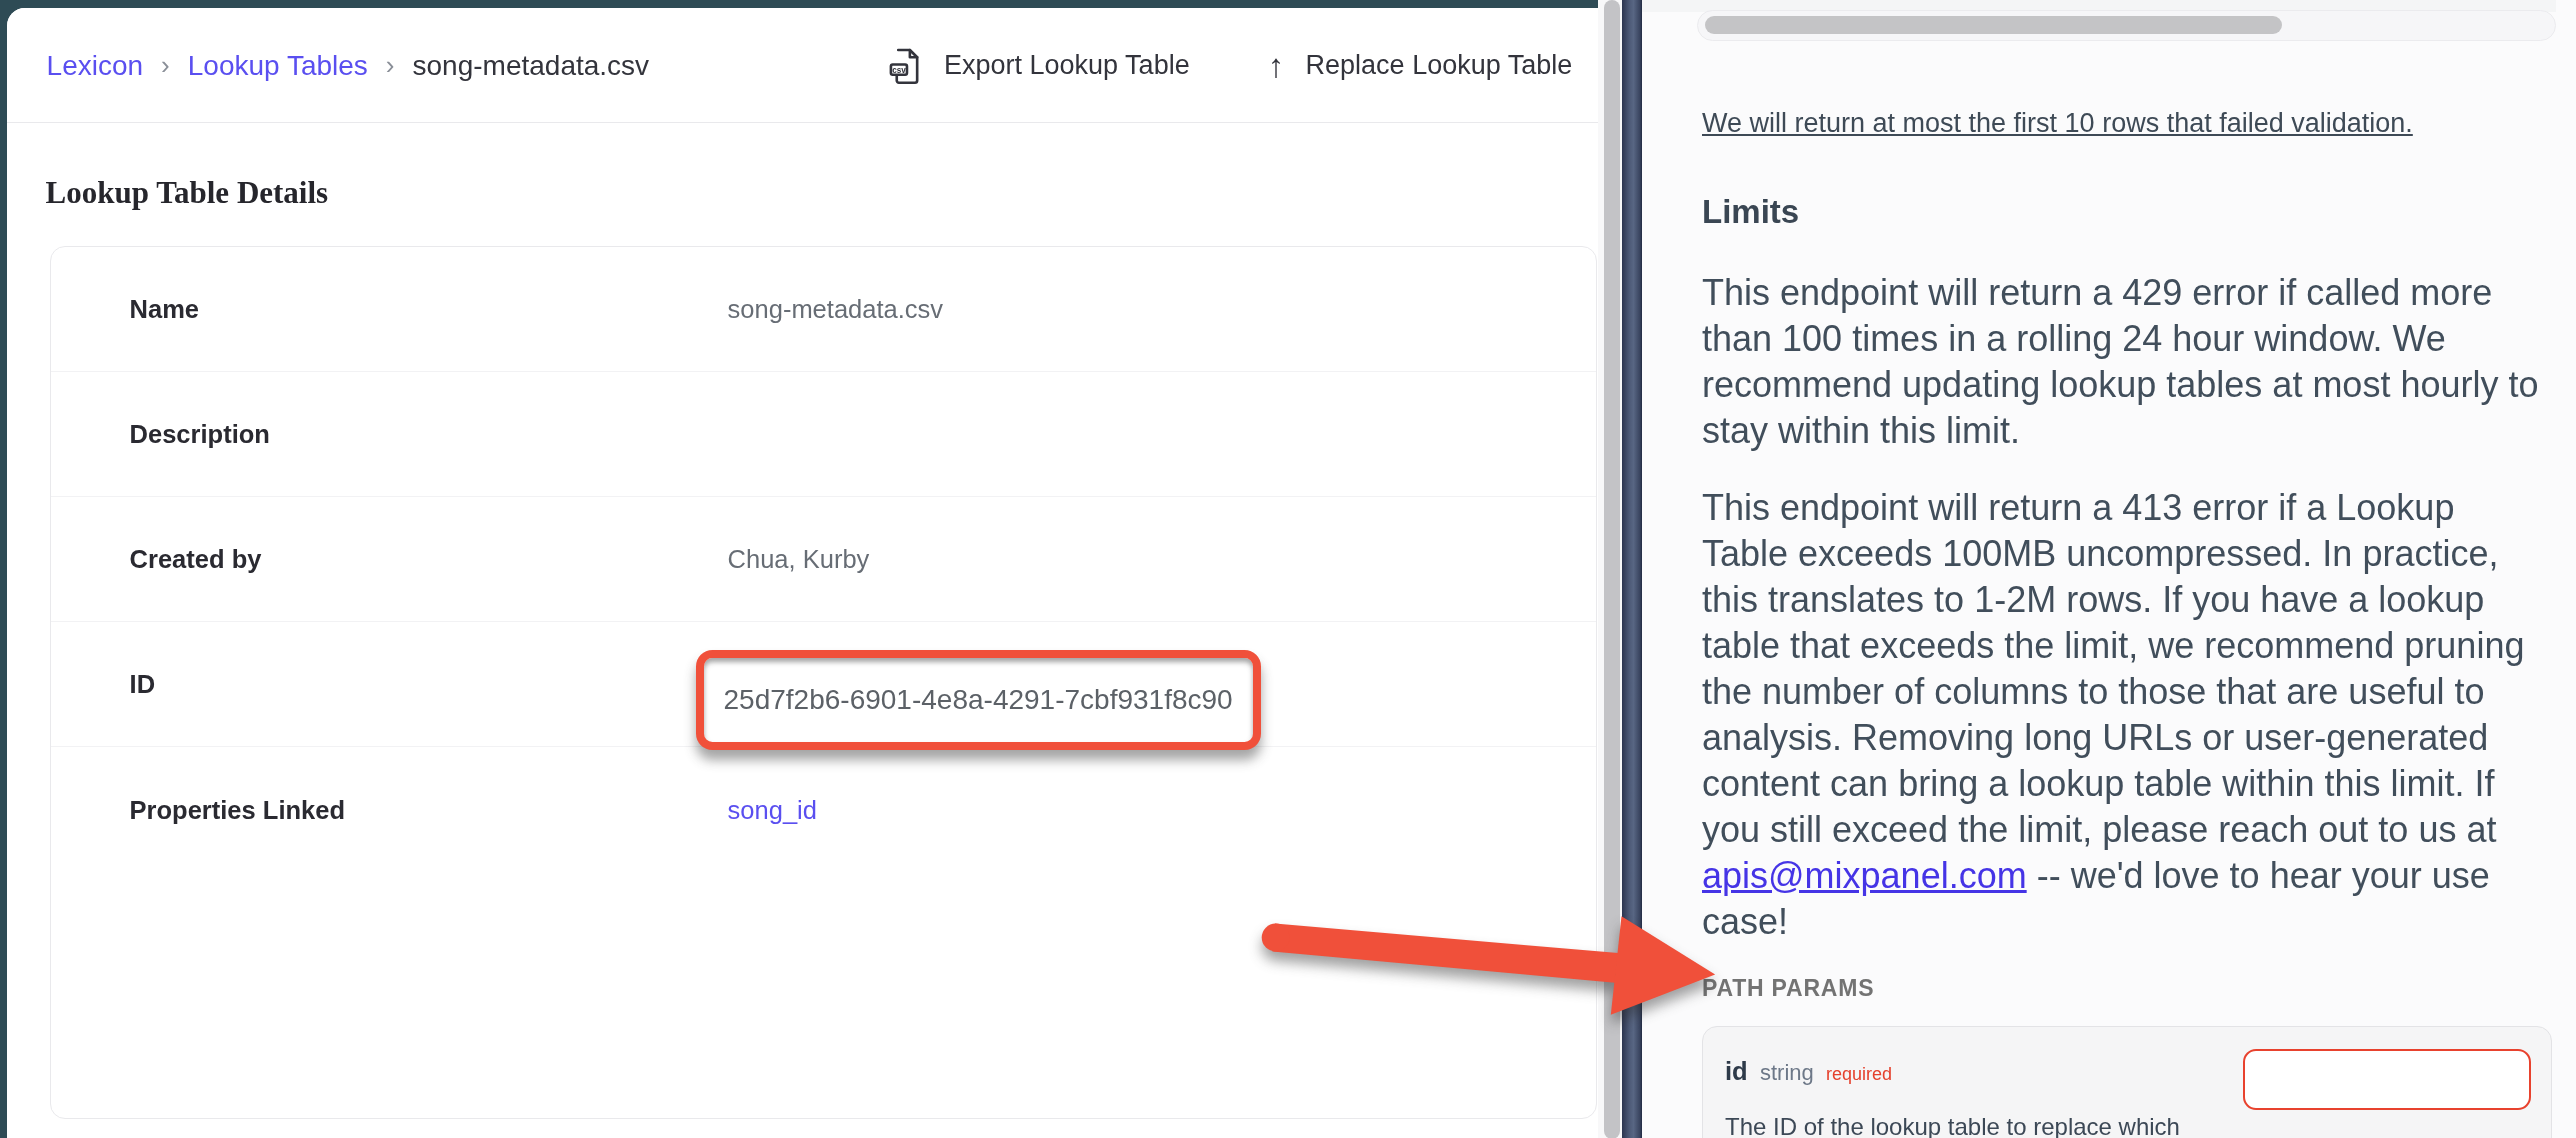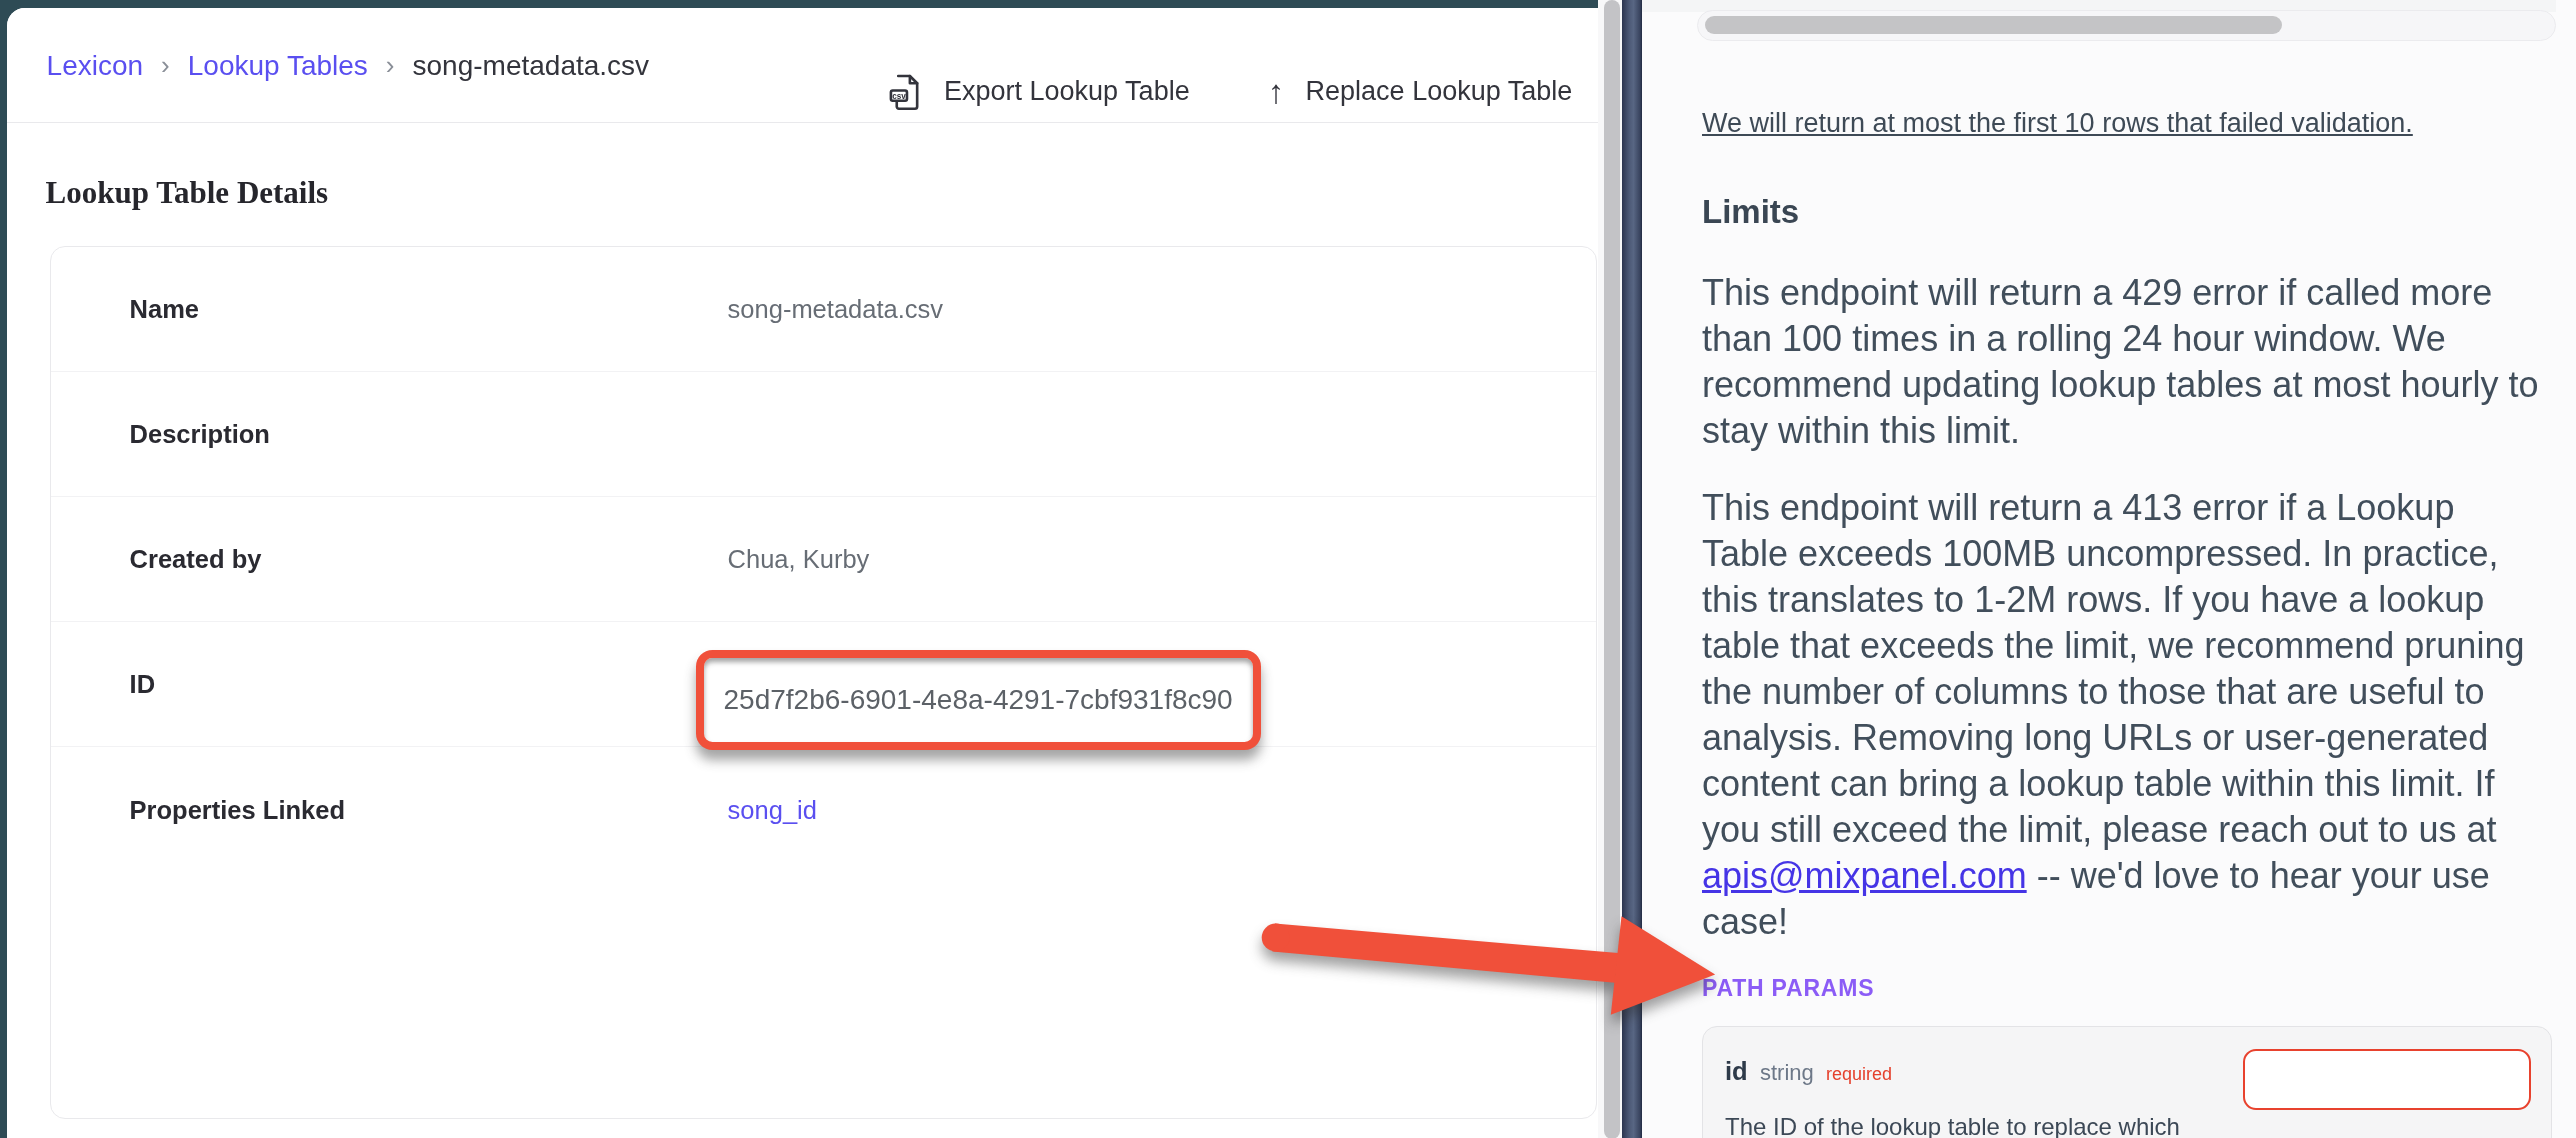--- a/index.html
+++ b/index.html
@@ -22,21 +22,21 @@
   .breadcrumb{
     position:absolute; left:40px; top:0; height:115px;
     display:flex; align-items:center; gap:18px; font-size:28px;
   }
   .crumb-link{ color:#5a4ff0; cursor:pointer; }
   .crumb-sep{ color:#8a8f98; font-size:26px; }
   .crumb-current{ color:#33343c; }
 
   .toolbar{
     position:absolute; left:881px; top:0; height:115px;
-    display:flex; align-items:center; white-space:nowrap;margin-top:26px;
+    display:flex; align-items:center; white-space:nowrap;
   }
   .tb-btn{ display:flex; align-items:center; gap:21.4px; color:#33343c;
     font-size:27px; font-weight:500; cursor:pointer; }
   .tb-btn + .tb-btn{ margin-left:78px; }
   .csv-icon{ width:35px; height:38px; display:block; }
   .up-arrow{ font-size:33px; font-weight:500; color:#33343c; line-height:1; }
 
   .section-title{
     position:absolute; left:39px; top:167px;
     font-size:31px; font-weight:700; color:#26262c;font-family:Liberation Serif, serif;
@@ -100,21 +100,21 @@
   }
   .rp-content{
     position:absolute; left:60px; top:41px; width:840px;
   }
   .rp-intro{ margin-top:59px; font-size:27px; line-height:46px; color:#3e4a56;text-decoration:underline; }
   .rp-h2{ margin-top:47px; font-size:33px; font-weight:700; color:#3a4653; }
   .rp-p{ margin-top:39px; font-size:36px; line-height:46px; color:#414e5b; }
   .rp-p2{ margin-top:31px; }
   .doc-link{ color:#4534e6; text-decoration:underline; cursor:pointer; }
   .path-params{
-    margin-top:30px; font-size:23px; font-weight:600; letter-spacing:0.8px; color:#8b5cf6;
+    margin-top:30px; font-size:23px; font-weight:600; letter-spacing:0.8px; color:#737373;
   }
   .param-card{
     margin-top:24px; width:850px; height:209px; position:relative;
     background:#f5f5f6; border:1.6px solid #e3e3e6; border-radius:15px;
   }
   .param-head{
     position:absolute; left:22px; top:30px; display:flex; align-items:baseline; gap:12.3px;
   }
   .param-name{ font-size:25.5px; font-weight:700; color:#2e3a49; }
   .param-type{ font-size:22px; color:#6d7888; }

